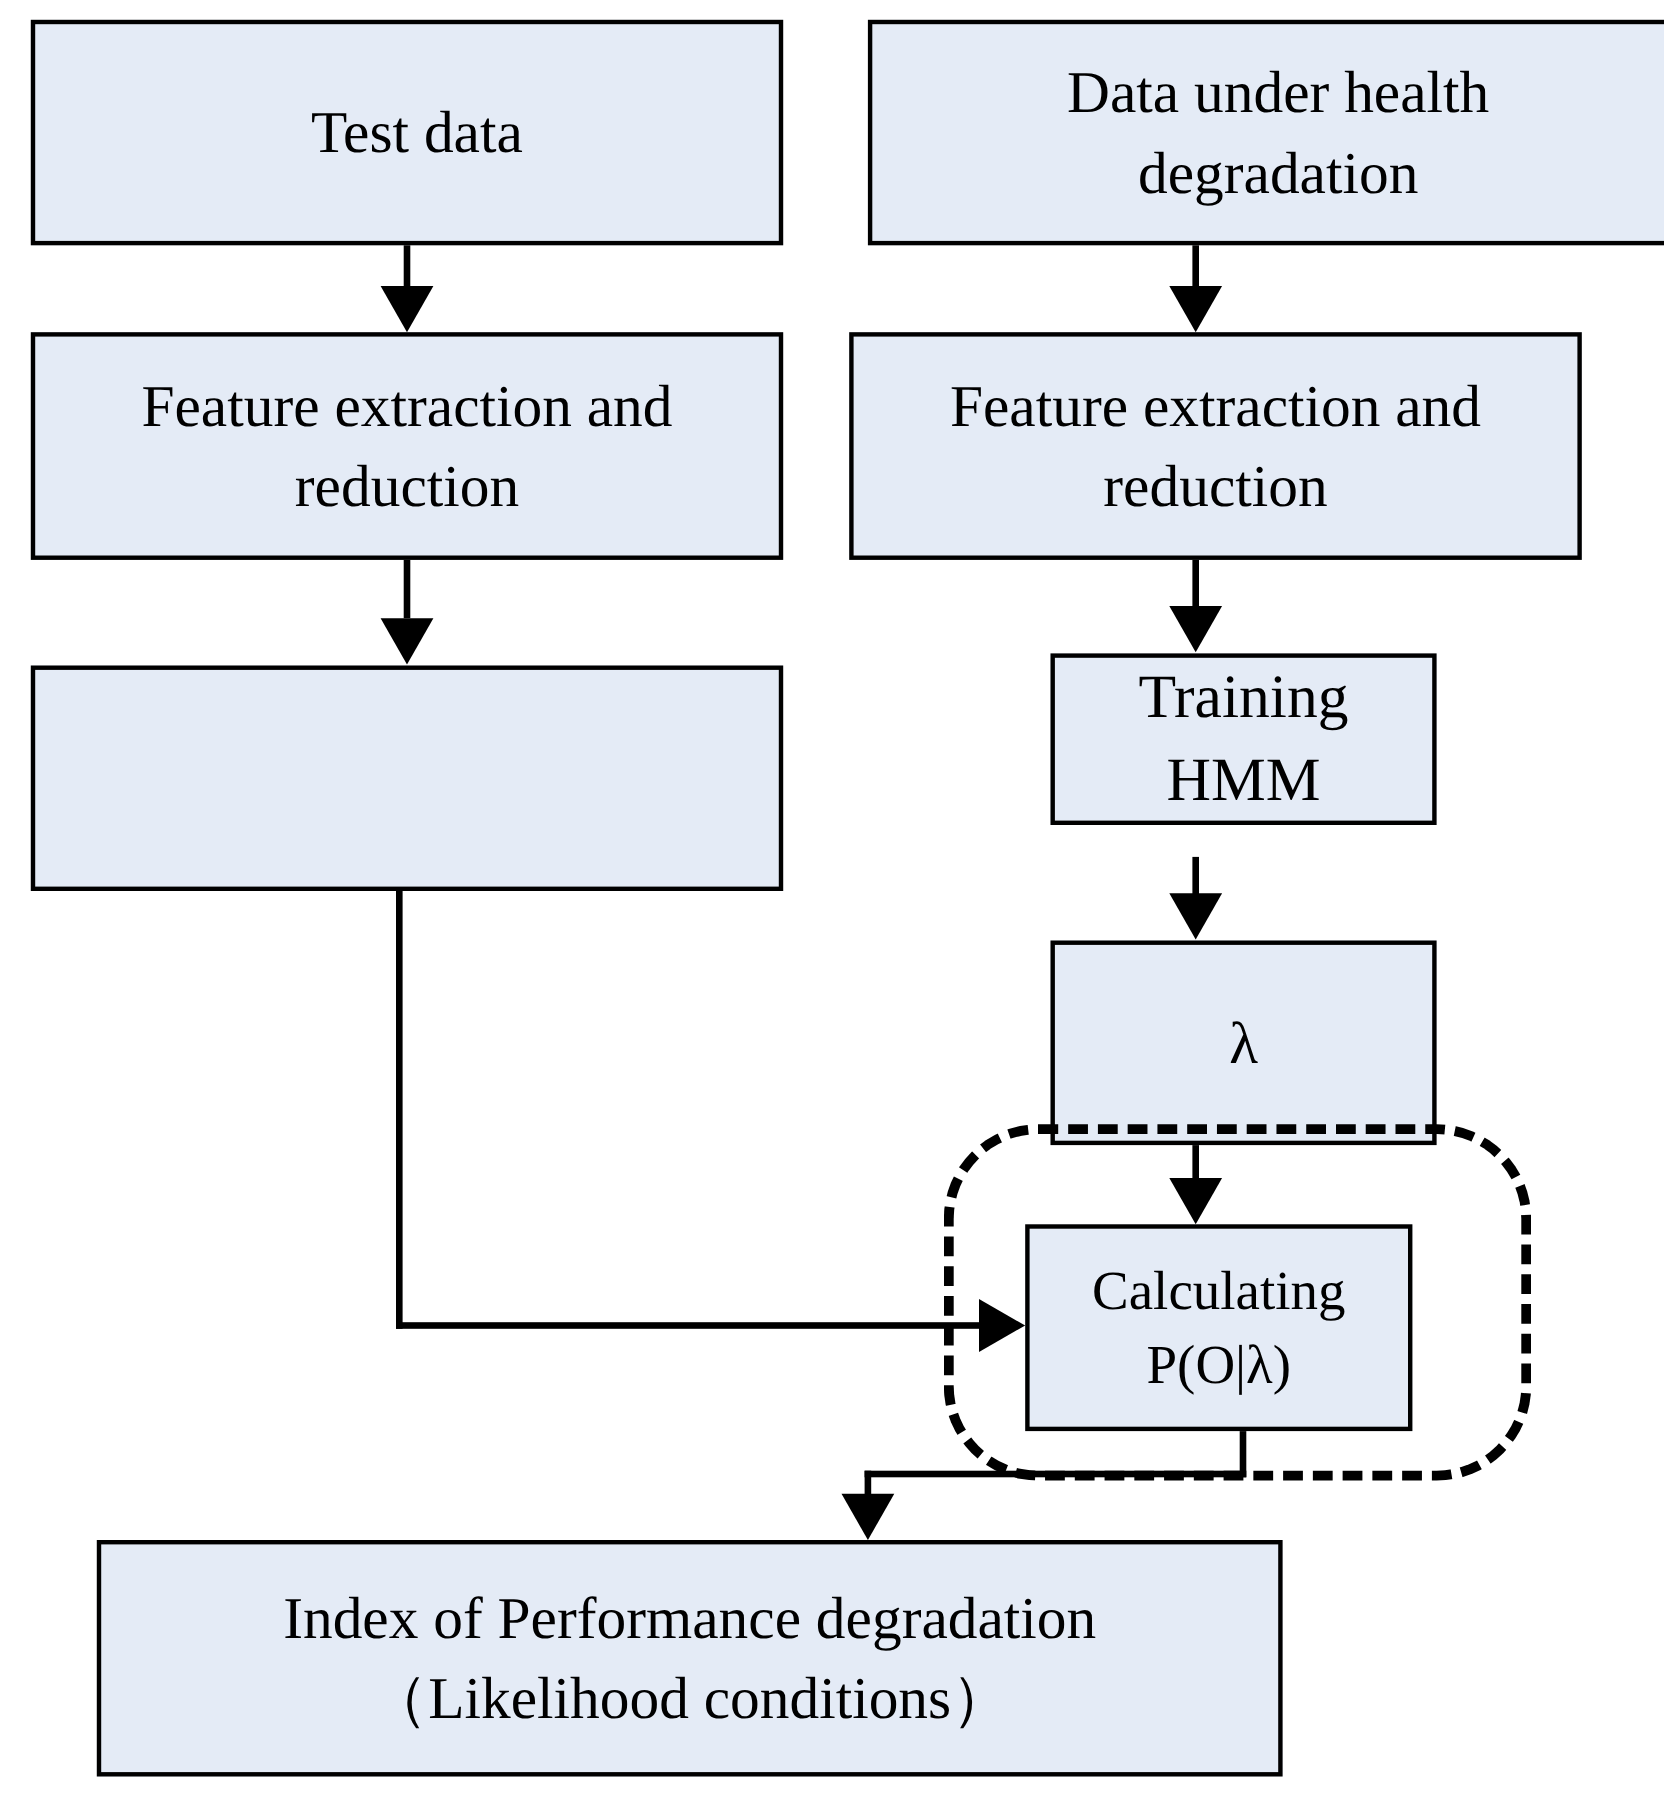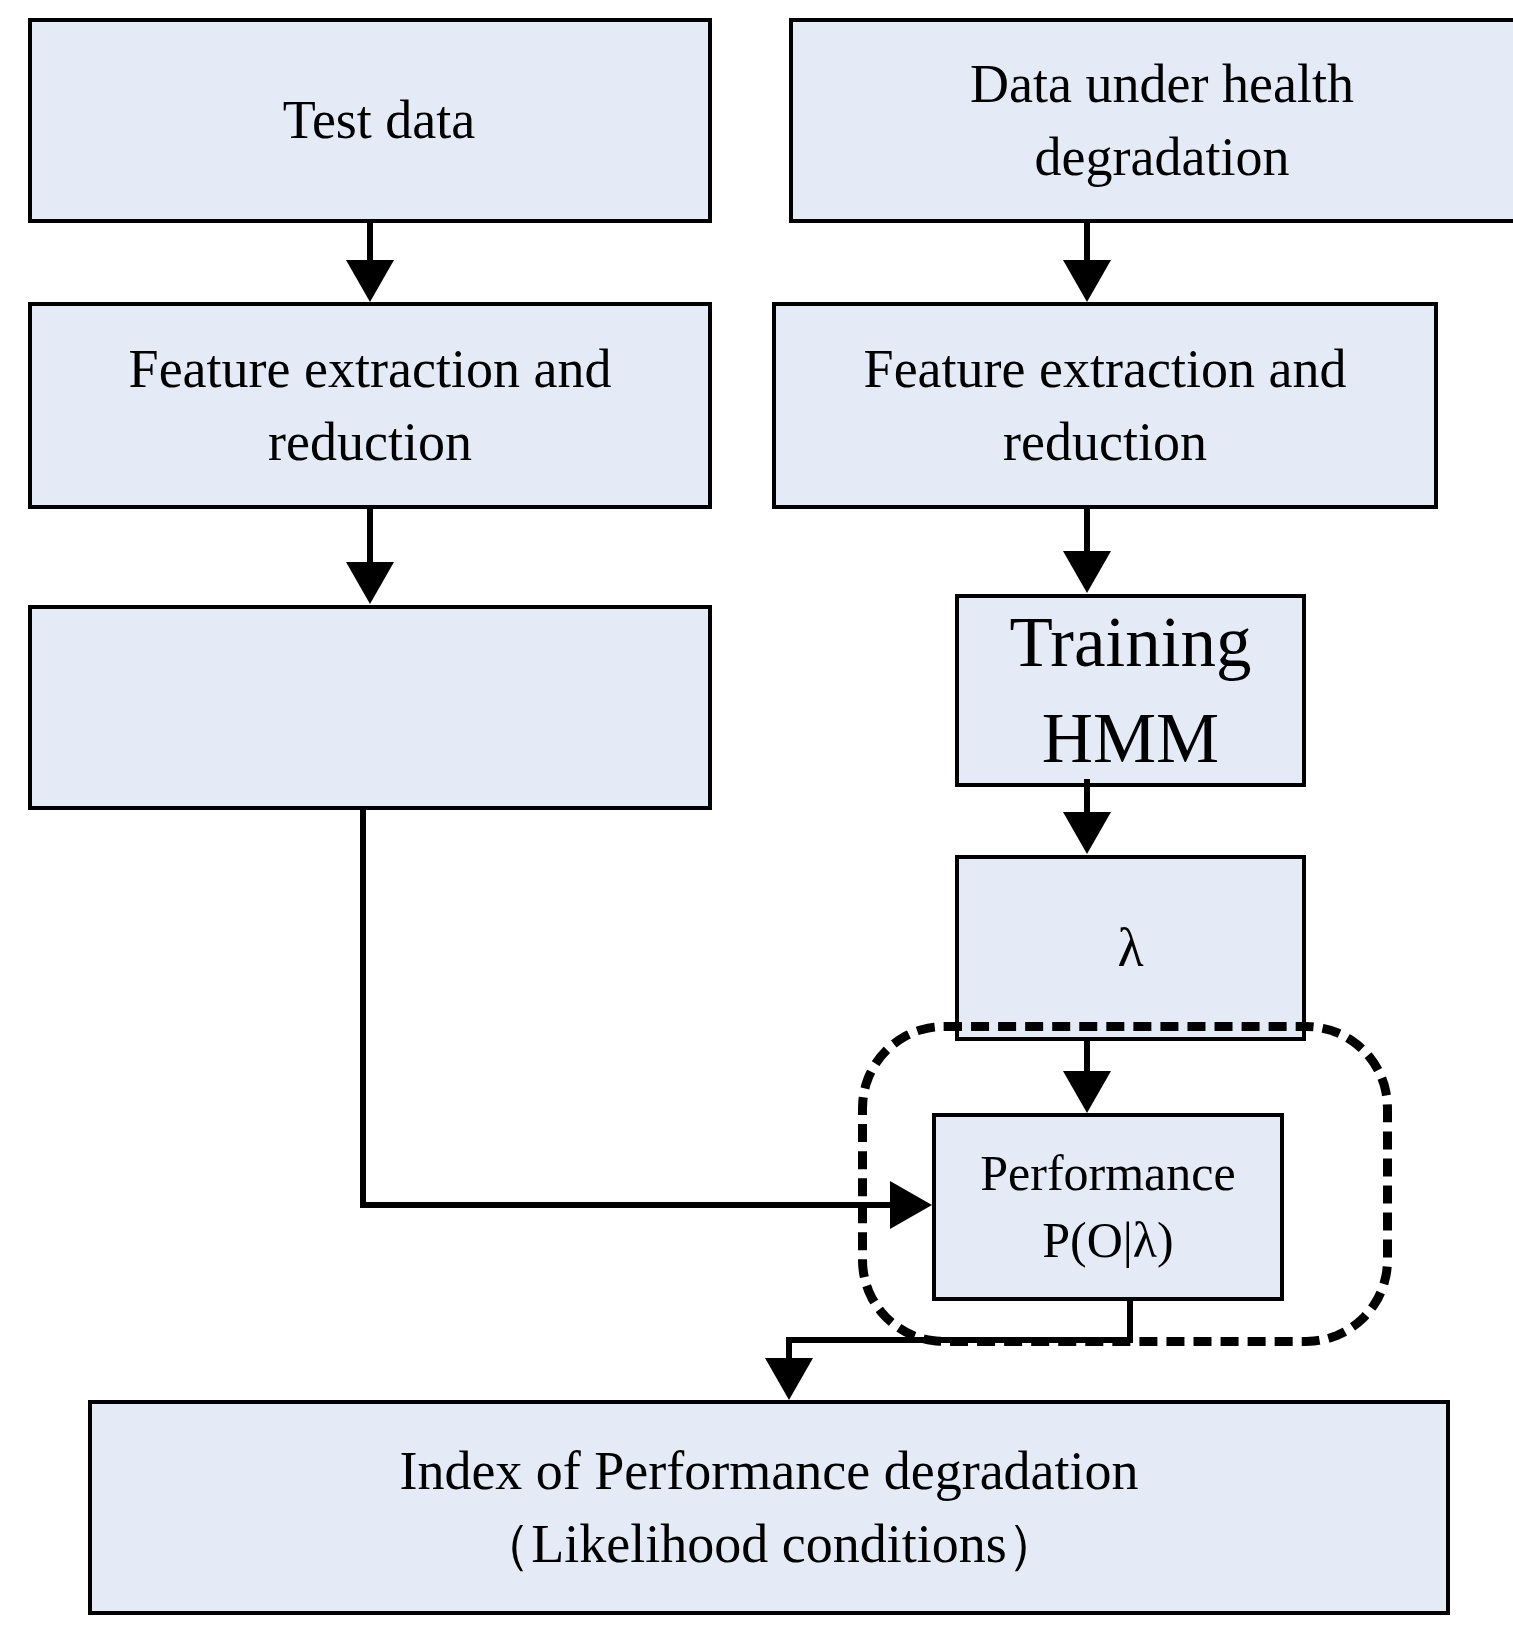--- a/index.html
+++ b/index.html
@@ -35,24 +35,24 @@
   .node .ln {
     display: block;
     white-space: nowrap;
   }
   
   #n-test-data       { left: 28px;  top: 18px;   width: 684px;  height: 205px; font-size: 54px; padding-left: 18px; }
   #n-health-data     { left: 789px; top: 18px;   width: 746px;  height: 205px; font-size: 54px; }
   #n-feat-left       { left: 28px;  top: 302px;  width: 684px;  height: 207px; font-size: 54px; }
   #n-feat-right      { left: 772px; top: 302px;  width: 666px;  height: 207px; font-size: 54px; }
   #n-observation     { left: 28px;  top: 605px;  width: 684px;  height: 205px; font-size: 54px; }
-  #n-training        { left: 955px; top: 594px;  width: 351px;  height: 193px; font-size: 71px; }
+  #n-training        { left: 955px; top: 594px;  width: 351px;  height: 156px; font-size: 56px; }
   #n-lambda          { left: 955px; top: 855px;  width: 351px;  height: 186px; font-size: 54px; }
   #n-calculating     { left: 932px; top: 1113px; width: 352px;  height: 188px; font-size: 50px; }
-  #n-index           { left: 88px;  top: 1400px; width: 1362px; height: 215px; font-size: 54px; }
+  #n-index           { left: 88px;  top: 1400px; width: 1078px; height: 215px; font-size: 54px; }
 
   
   #group-dashed {
     position: absolute;
     left: 858px;
     top: 1022px;
     width: 534px;
     height: 324px;
     box-sizing: border-box;
     border: 9px dashed #000000;
@@ -110,21 +110,21 @@
   <div class="node" id="n-training">
     <span class="ln">Training</span>
     <span class="ln">HMM</span>
   </div>
 
   <div class="node" id="n-lambda">
     <span class="ln">λ</span>
   </div>
 
   <div class="node" id="n-calculating">
-    <span class="ln">Performance</span>
+    <span class="ln">Calculating</span>
     <span class="ln">P(O|λ)</span>
   </div>
 
   <div class="node" id="n-index">
     <span class="ln">Index of Performance degradation</span>
     <span class="ln">（Likelihood conditions）</span>
   </div>
 
   <div id="group-dashed"></div>
 

